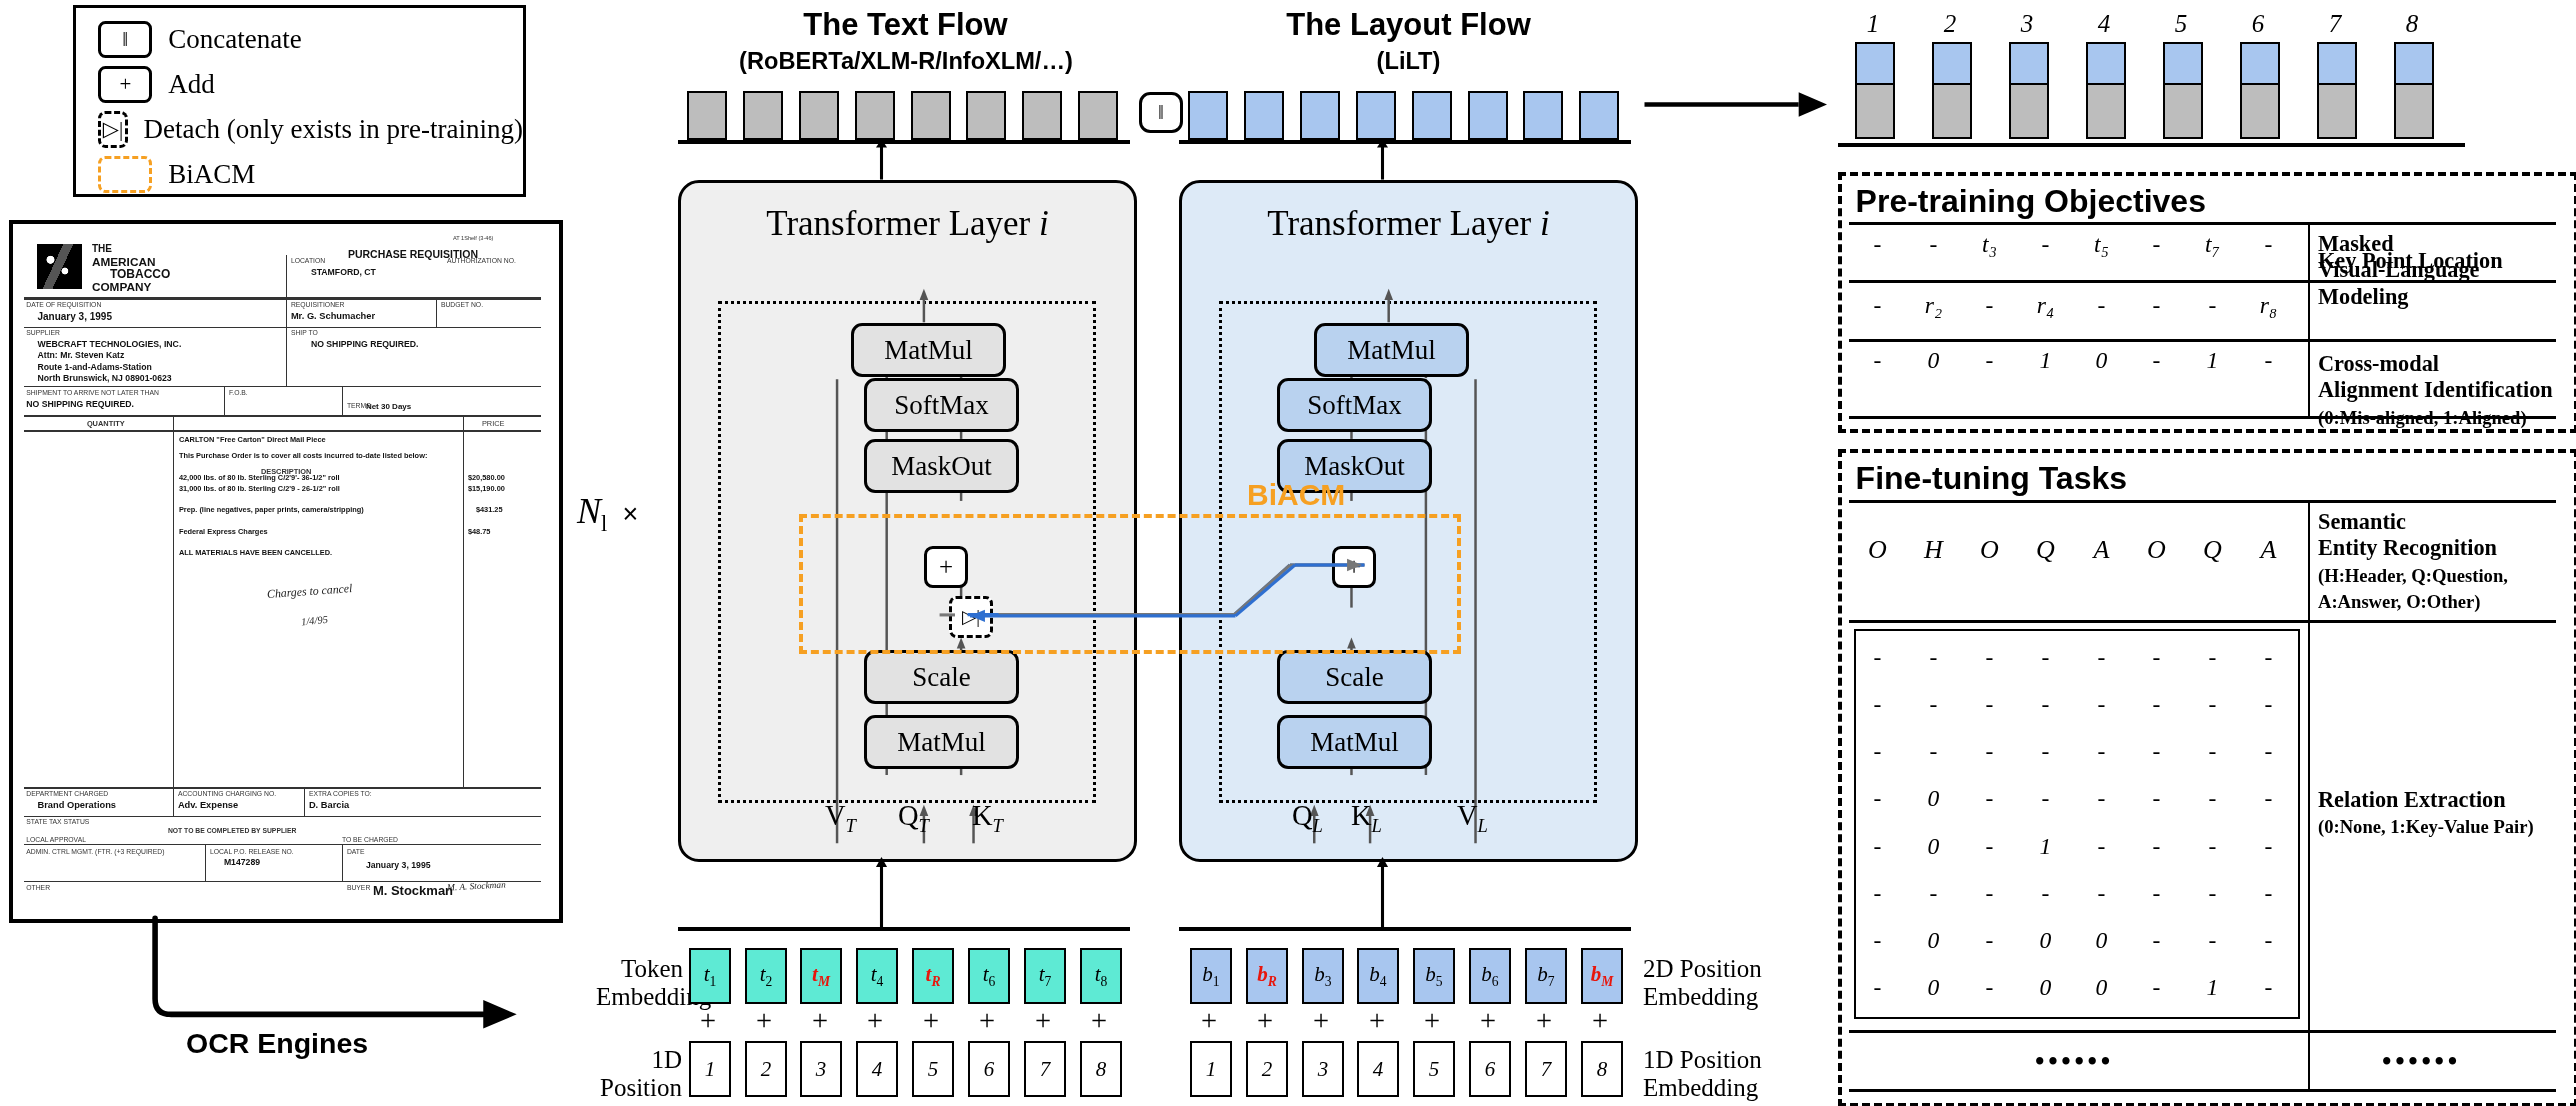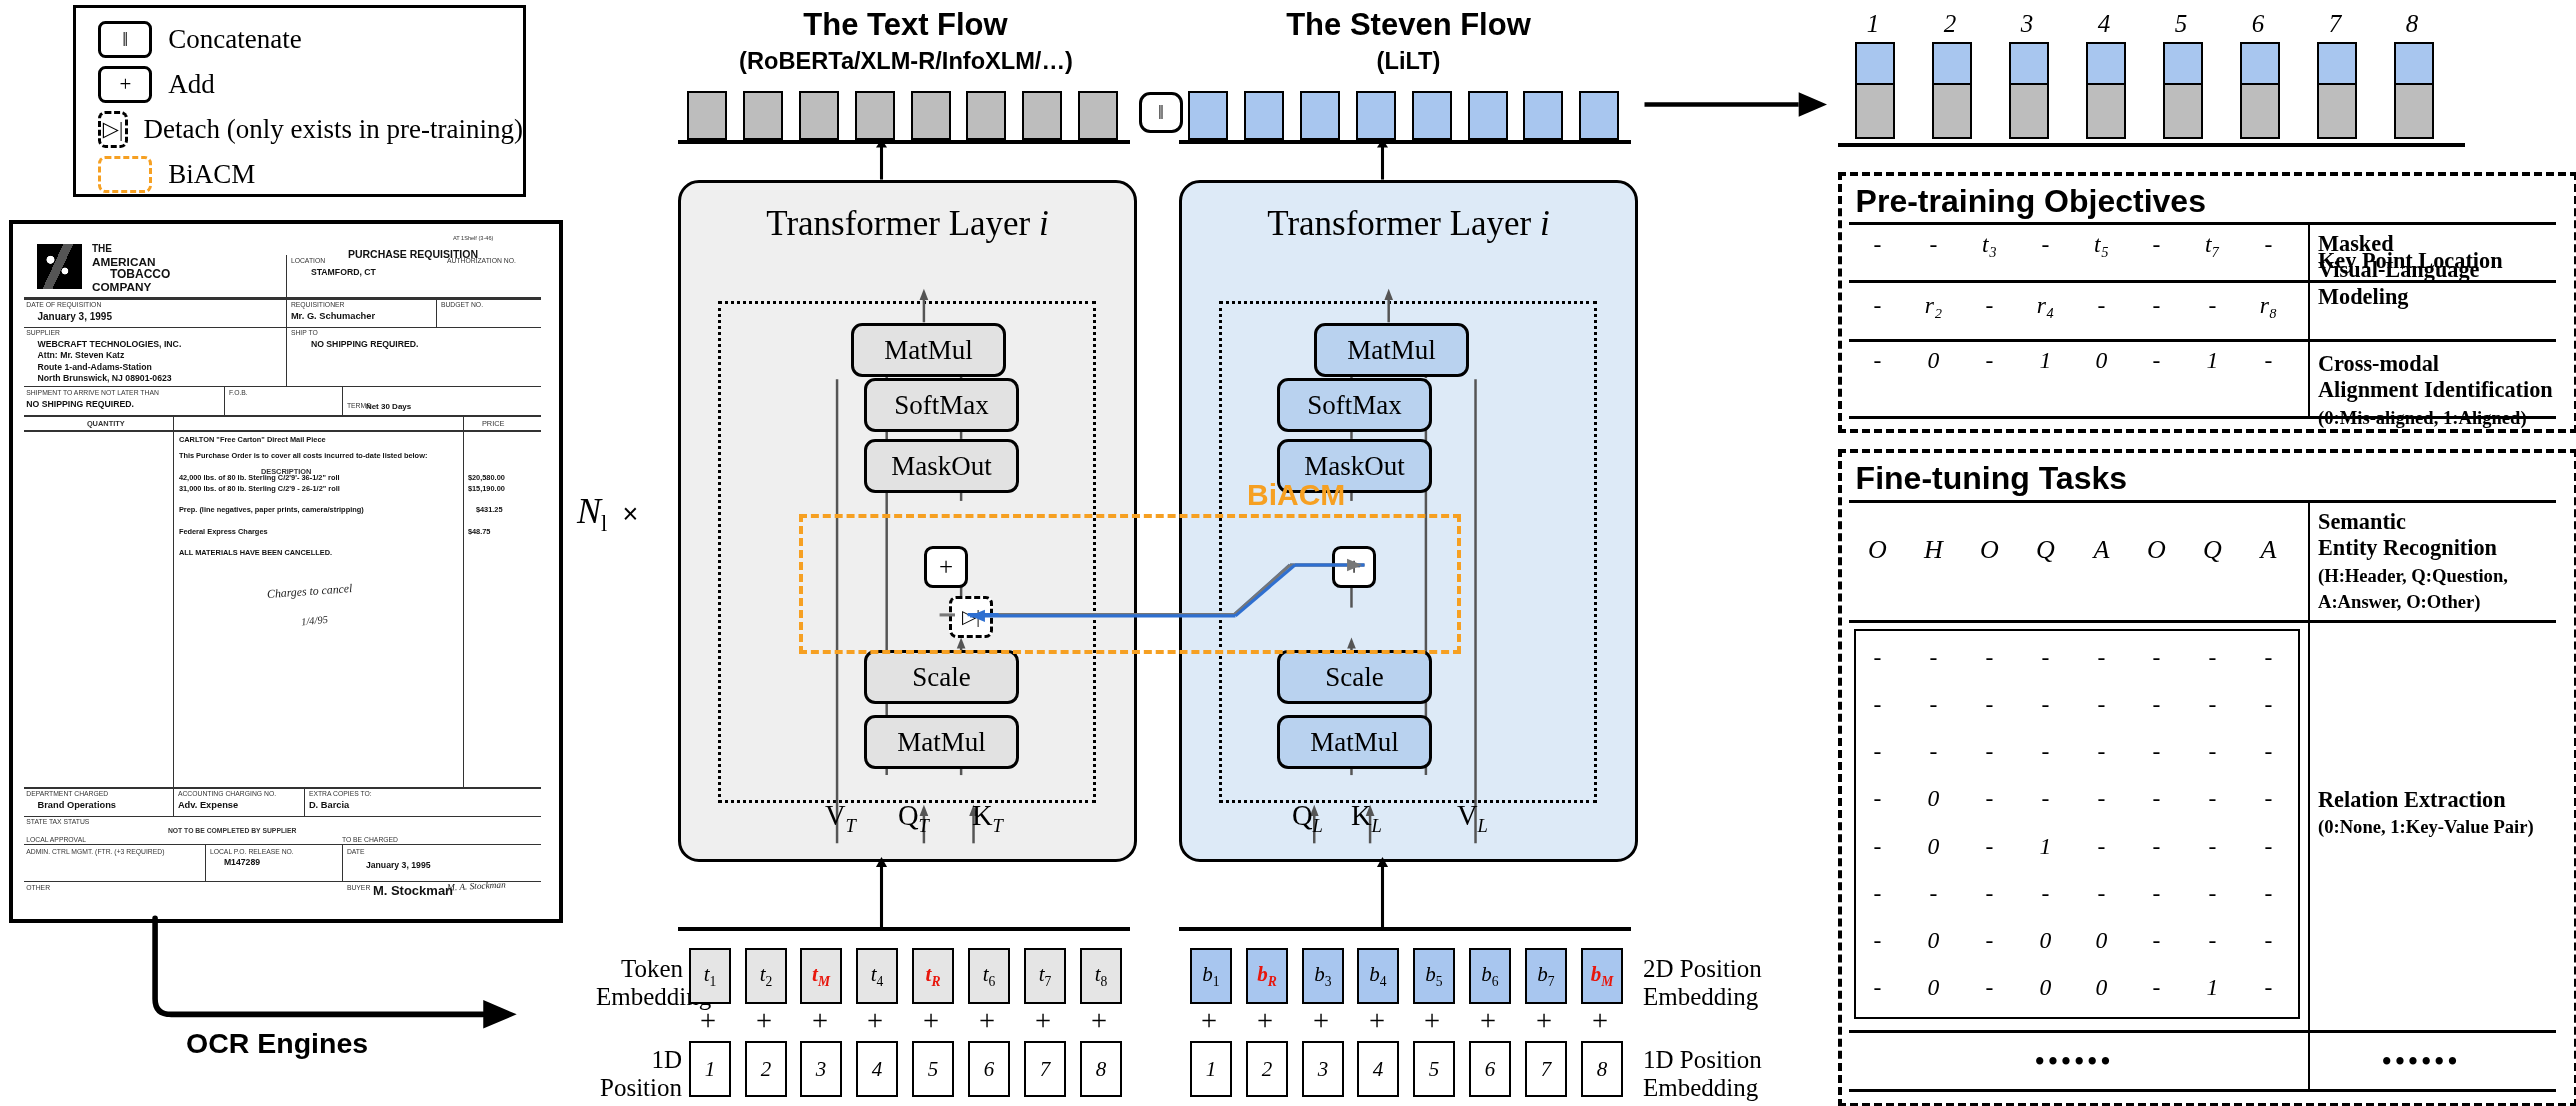--- a/index.html
+++ b/index.html
@@ -74,21 +74,21 @@
 
   #biacm-box{position:absolute;left:799px;top:514px;width:654px;height:132px;
              border:4.3px dashed #F6A022;}
   #biacm-label{position:absolute;left:1247px;top:478px;font-size:30px;font-weight:bold;
                color:#F6A022;font-family:"Liberation Sans",sans-serif;}
   .qkv{position:absolute;font-size:28.5px;font-family:"Liberation Serif",serif;}
 
   
   .embox{position:absolute;border:2.5px solid #000;display:flex;align-items:center;
          justify-content:center;font-family:"Liberation Serif",serif;font-size:21px;}
-  .embox.grey{background:#e5e5e5;align-items:center;}
+  .embox.grey{background:#5eead4;align-items:center;}
   .embox.blue{background:#a8c6ef;}
   .embox.white{background:#fff;font-style:italic;}
   .red{color:#E8160C;font-weight:bold;font-style:italic;}
   .plus-sym{position:absolute;font-size:28.5px;font-family:"Liberation Serif",serif;}
   .rowlabel{position:absolute;font-size:25px;font-family:"Liberation Serif",serif;line-height:1.12;}
 
   
   .rpanel{position:absolute;border:4.3px dashed #000;background:#fff;}
   .rtitle{font-family:"Liberation Sans",sans-serif;font-weight:bold;font-size:32px;}
   .rrow-line{position:absolute;background:#000;height:2.5px;}
@@ -225,21 +225,21 @@
 </div>
 
 <svg class="abs" style="left:74px;top:906px;" width="447" height="161" viewBox="0 0 720 260">
   <path d="M 130 20 L 130 150 Q 130 175 156 175 L 660 175" stroke="#000" stroke-width="9" fill="none" stroke-linecap="round"></path>
   <polygon points="660,152 714,175 660,198" fill="#000"></polygon>
 </svg>
 <div id="ocr-label" class="abs">OCR Engines</div>
 
 <div class="abs flow-title flow-t1" style="left:676px;top:7.4px;width:459px;">The Text Flow</div>
 <div class="abs flow-title flow-t2" style="left:658px;top:48px;width:496px;">(RoBERTa/XLM-R/InfoXLM/…)</div>
-<div class="abs flow-title flow-t1" style="left:1179px;top:7.4px;width:459px;">The Steven Flow</div>
+<div class="abs flow-title flow-t1" style="left:1179px;top:7.4px;width:459px;">The Layout Flow</div>
 <div class="abs flow-title flow-t2" style="left:1179px;top:48px;width:459px;">(LiLT)</div>
 
 <div id="top-text-tokens" class="abs" style="left:676px;top:0;">
     <div class="tok grey" style="left: 11.2px; top: 91px; width: 36px; height: 45px;"></div>
     <div class="tok grey" style="left: 67px; top: 91px; width: 36px; height: 45px;"></div>
     <div class="tok grey" style="left: 123px; top: 91px; width: 36px; height: 45px;"></div>
     <div class="tok grey" style="left: 179px; top: 91px; width: 36px; height: 45px;"></div>
     <div class="tok grey" style="left: 235px; top: 91px; width: 36px; height: 45px;"></div>
     <div class="tok grey" style="left: 290px; top: 91px; width: 36px; height: 45px;"></div>
     <div class="tok grey" style="left: 346px; top: 91px; width: 36px; height: 45px;"></div>

